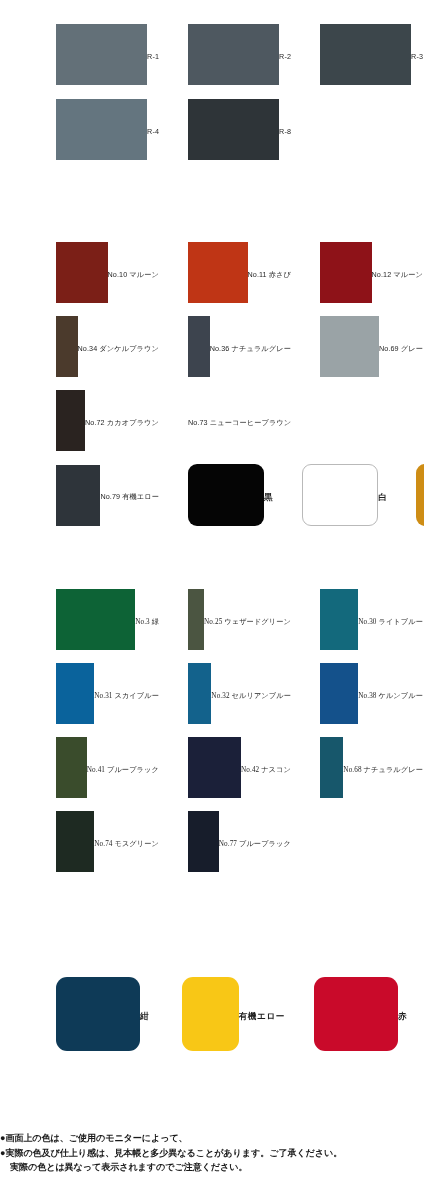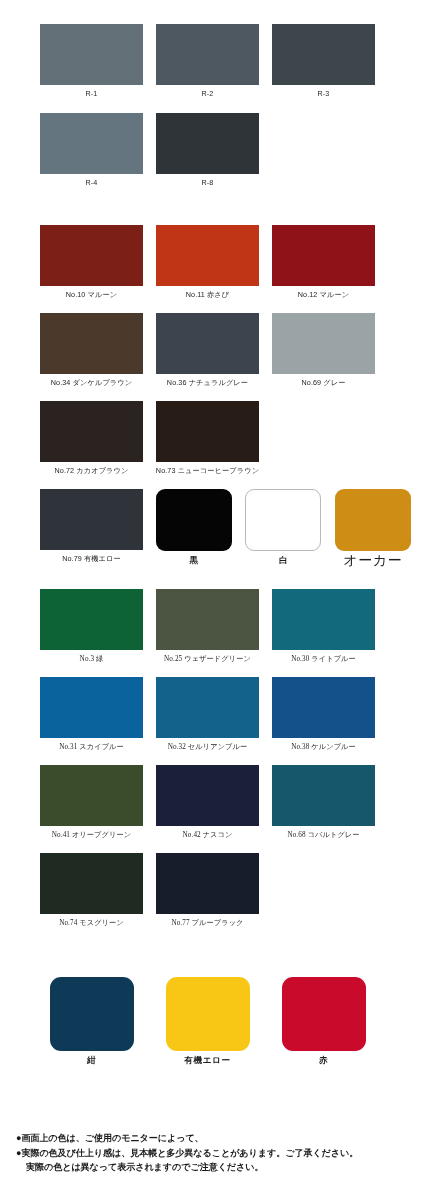--- a/index.html
+++ b/index.html
@@ -35,22 +35,23 @@
     display: flex;
     width: 424px;
     box-sizing: border-box;
     padding-left: 40px;
   }
 
   .cell {
     width: 103px;
     margin-right: 13px;
     display: flex;
-    flex-direction: column;
+    flex-direction: row;
     align-items: center;
+    margin-left: 16px;
   }
 
   .chip {
     width: 103px;
     height: 61px;
     box-sizing: border-box;
     display: block;
   }
 
   
@@ -85,35 +86,34 @@
   .caption.big {
     font-weight: normal;
     font-size: 14px;
     letter-spacing: 0.6px;
   }
 
   
   #group-r      { top: 24px; }
   #group-r .row + .row { margin-top: 14px; }
 
-  #group-brown  { top: 225px; }
+  #group-brown  { top: 242px; }
   #group-brown .row + .row { margin-top: 13px; }
 
   #group-blue   { top: 589px; font-family: Liberation Serif, serif; }
   #group-blue .row + .row { margin-top: 13px; }
 
   #group-basic  { top: 977px; }
 
   
   #footer {
     position: absolute;
     left: 0;
     top: 1131px;
     width: 424px;
-    padding-left: 16px;
     box-sizing: border-box;
     font-size: 9.1px;
     line-height: 14.5px;
     font-weight: bold;
     color: #1a1a1a;
     letter-spacing: -0.1px;
   }
   #footer .note { white-space: nowrap; }
   #footer .indent { padding-left: 10px; }
 </style>
@@ -231,29 +231,29 @@
           <div class="caption">No.32 セルリアンブルー</div>
         </div>
         <div class="cell">
           <div class="chip" title="#14518b" style="background-color: rgb(20, 81, 139);"></div>
           <div class="caption">No.38 ケルンブルー</div>
         </div>
       </div>
       <div class="row">
         <div class="cell">
           <div class="chip" title="#3a4c2c" style="background-color: rgb(58, 76, 44);"></div>
-          <div class="caption">No.41 オリーブグリーン</div>
+          <div class="caption">No.41 ブルーブラック</div>
         </div>
         <div class="cell">
           <div class="chip" title="#1b2039" style="background-color: rgb(27, 32, 57);"></div>
           <div class="caption">No.42 ナスコン</div>
         </div>
         <div class="cell">
           <div class="chip" title="#17576b" style="background-color: rgb(23, 87, 107);"></div>
-          <div class="caption">No.68 コバルトグレー</div>
+          <div class="caption">No.68 ナチュラルグレー</div>
         </div>
       </div>
       <div class="row">
         <div class="cell">
           <div class="chip" title="#1e2a22" style="background-color: rgb(30, 42, 34);"></div>
           <div class="caption">No.74 モスグリーン</div>
         </div>
         <div class="cell">
           <div class="chip" title="#171d2b" style="background-color: rgb(23, 29, 43);"></div>
           <div class="caption">No.77 ブルーブラック</div>

